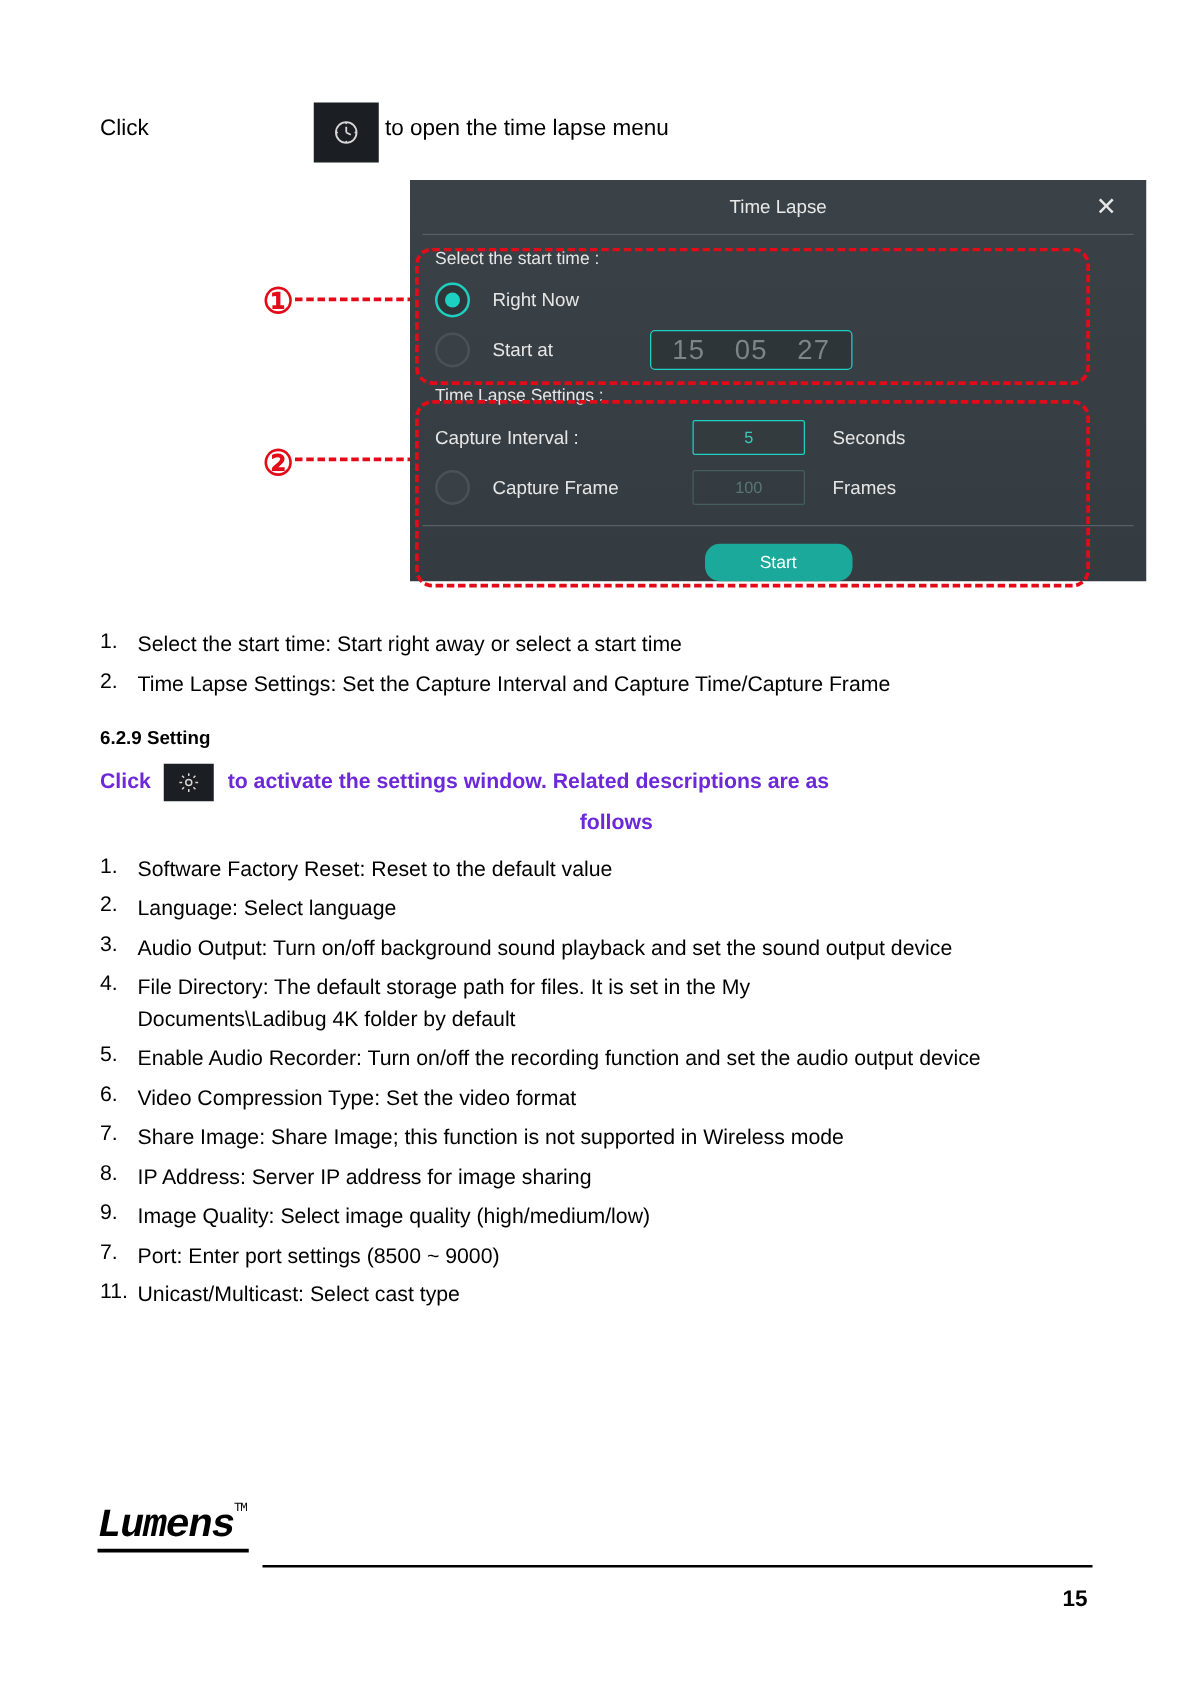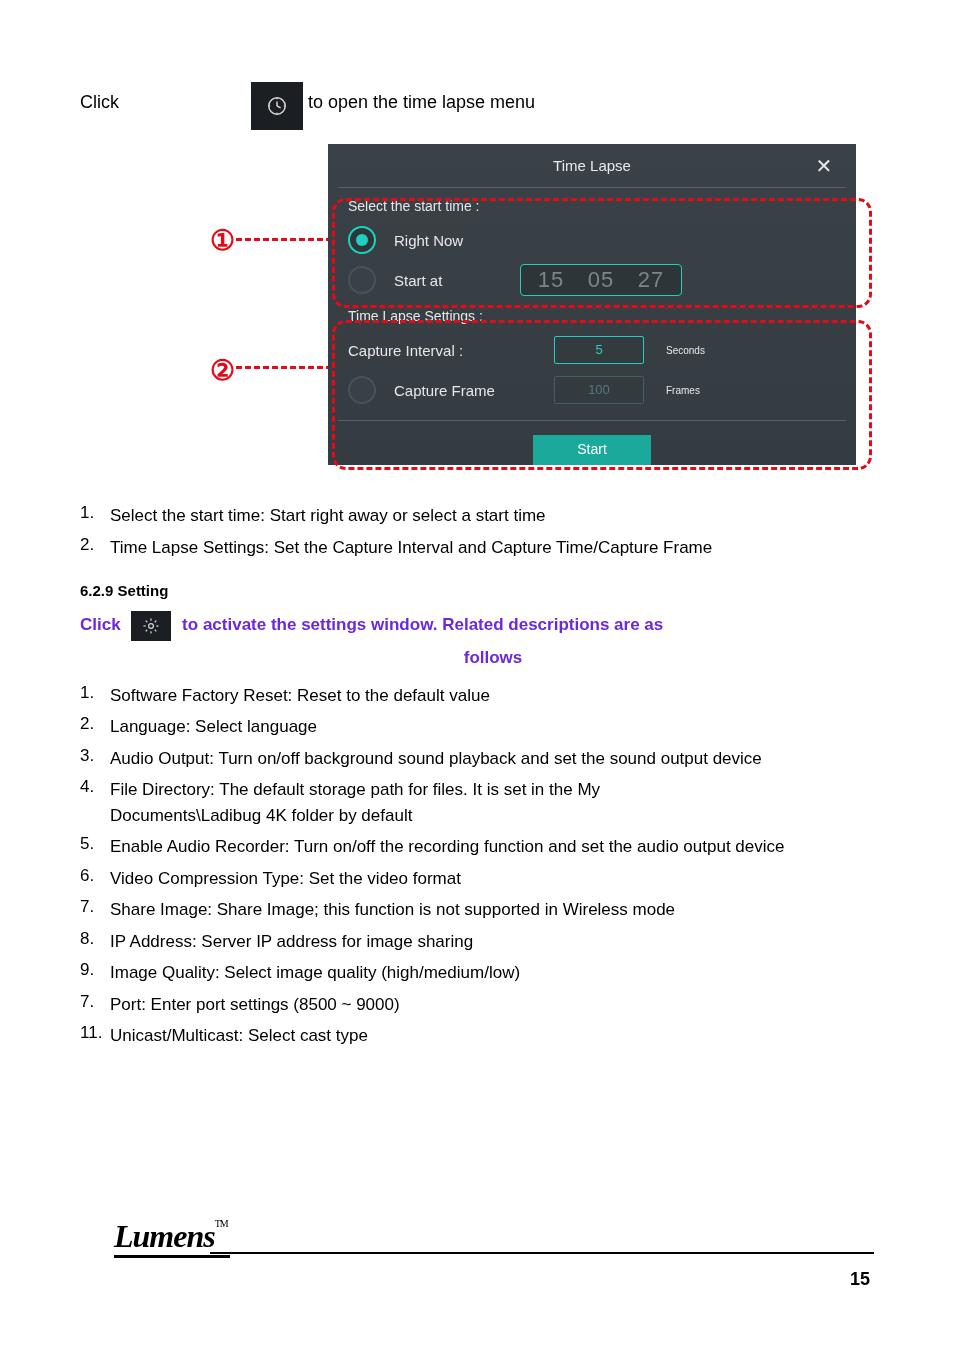--- a/index.html
+++ b/index.html
@@ -37,21 +37,21 @@
   .clock-btn svg { position:absolute; left:50%; top:50%; transform:translate(-50%,-50%); }
   .after-click { display:inline; }
 
   .dialog-wrap {
     position: relative;
     margin-top: 14px;
     margin-left: 150px;
     width: 626px;
   }
   .dialog {
-    width: 528px;
+    width: 589px;
     background: linear-gradient(#3a4247,#353c41);
     color: #e8e8e8;
     font-size: 14px;
     padding: 0;
     margin-left: 98px;
     position: relative;
   }
   .dlg-header {
     height: 44px;
     border-bottom: 1px solid #5a6166;
@@ -129,40 +129,40 @@
     text-align:center;
     line-height:26px;
     font-size:13px;
     border-radius:2px;
   }
   .dimmed { opacity:0.55; border-color:#4f7a75; color:#6fa69e; }
   .unit {
     width:80px;
     margin-left:22px;
     color:#e6e6e6;
-    font-size:10px;
+    font-size:15px;
   }
   .settings-row {
     display:grid;
     grid-template-columns: 46px 160px 90px 100px;
     align-items:center;
     height:40px;
   }
   .divider { border-top:1px solid #5a6166; margin:6px 10px 0 10px; }
   .start-btn {
     display:block;
     margin:14px auto 18px auto;
     width:118px;
     height:30px;
     line-height:28px;
     text-align:center;
     background:#1aa99b;
     color:#fff;
     font-size:14px;
-    border-radius:0;
+    border-radius:12px;
     cursor:pointer;
   }
 
   
   .anno-box {
     position:absolute;
     border:3px dashed #e30b17;
     border-radius:14px;
     pointer-events:none;
   }
@@ -194,30 +194,29 @@
     font-weight:bold;
   }
   .list-row { display:flex; margin:6px 0; }
   .list-num { width:30px; font-size:17px; }
   .list-txt { flex:1; font-size:17px; line-height:1.5; }
 
   .h-bold { font-weight:bold; font-size:15px; }
   .footer-logo {
     position:absolute;
     left:78px;
-    bottom:92px;
-    font-family: Liberation Serif, serif;
+    bottom:108px;
+    font-family: Liberation Mono, monospace;
     font-weight:900;
     font-style:italic;
     font-size:32px;
     color:#000;
     border-bottom:3px solid #000;
     padding-right:2px;
     letter-spacing:-1px;
-    margin-left:36px;
   }
   .footer-logo .tm { font-size:10px; font-style:normal; font-weight:normal; vertical-align:top; }
   .footer-rule {
     position:absolute;
     left:210px; right:80px;
     bottom:96px;
     border-bottom:2px solid #000;
   }
   .page-num {
     position:absolute;

